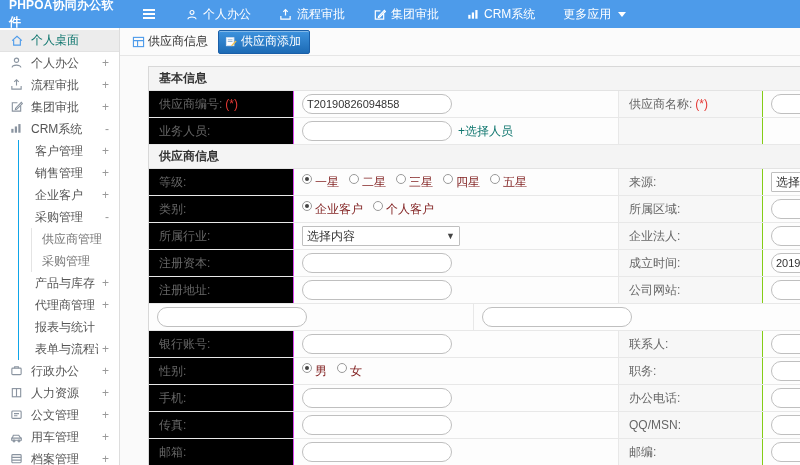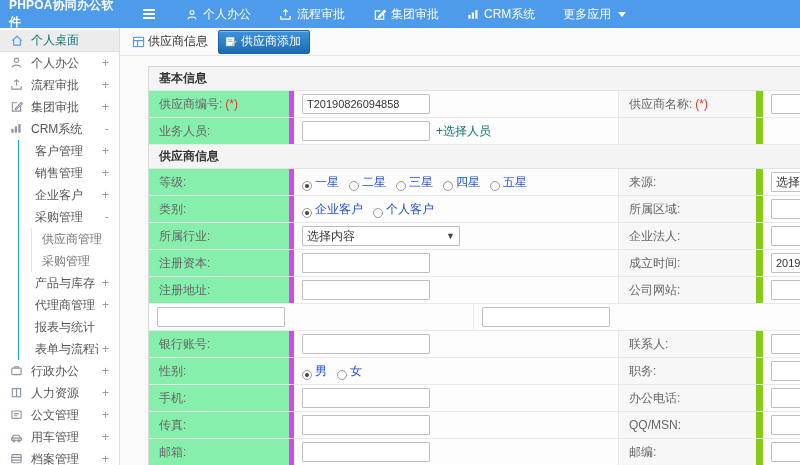--- a/index.html
+++ b/index.html
@@ -40,37 +40,37 @@
   .tab-plain { display:flex; align-items:center; gap:3px; color:#333; cursor:pointer; }
   .tab-plain svg { display:block; }
   .tab-active { display:flex; align-items:center; gap:4px; color:#fff; background:linear-gradient(#3E93DE,#1D6BB5); border:1px solid #1a5fa8; border-radius:2px; padding:2px 8px 3px 6px; cursor:pointer; box-shadow:inset 0 1px 0 rgba(255,255,255,.35); }
   .tab-active svg { display:block; }
 
   
   .panel { position:absolute; left:28px; top:38px; width:930px; border:1px solid #d8d8d8; background:#fdfdfd; }
   .sec-hd { height:24px; line-height:23px; background:#f4f4f4; border-bottom:1px solid #e3e3e3; padding:0 10px; color:#333; font-weight:bold; font-size:12px; }
   .form-row { display:flex; border-bottom:1px solid #e8e8e8; align-items:stretch; }
   .cell { display:flex; align-items:center; }
-  .lbl { width:145px; flex:0 0 145px; background:#86efac; border-right:5px solid #d946ef; padding:0 10px; color:#666;align-items:center; }
+  .lbl { width:145px; flex:0 0 145px; background:#000000; border-right:1px solid #d946ef; padding:0 10px; color:#666;align-items:center; }
   .fld { width:325px; flex:0 0 325px; border-right:1px solid #e8e8e8; padding:3px 8px; background:#fdfdfd; }
-  .lbl2 { width:144px; flex:0 0 144px; background:#f7f7f7; border-right:7px solid #84cc16; padding:0 10px; color:#666; }
+  .lbl2 { width:144px; flex:0 0 144px; background:#f7f7f7; border-right:1px solid #84cc16; padding:0 10px; color:#666; }
   .fld2 { flex:1; padding:3px 8px; background:#fdfdfd; }
   .row-b { min-height:27px; }
   .row-s { min-height:26px; }
   .req { color:#E53935; margin-left:3px; }
 
-  input.inp { height:20px; border:1px solid #bfbfbf; background:#fff; padding:0 4px; font-size:11px; font-family:"Liberation Sans","DejaVu Sans",sans-serif; color:#333; width:128px; border-radius:1px; }
+  input.inp { height:20px; border:1px solid #bfbfbf; background:#fff; padding:0 4px; font-size:11px; font-family:"Liberation Sans","DejaVu Sans",sans-serif; color:#333; width:150px; border-radius:10px; }
   .inp-code { width:126px; }
   .inp-staff { width:98px; }
   .link { color:#0f766e; margin-left:6px; cursor:pointer; white-space:nowrap; }
   .select { display:flex; align-items:center; justify-content:space-between; width:158px; height:20px; border:1px solid #bfbfbf; background:#fff; padding:0 4px; color:#333; cursor:pointer; border-radius:1px; }
   .select-arrow { color:#444; font-size:9px; margin-left:4px; }
 
   .radio-group { display:flex; align-items:center; gap:10px; flex-wrap:nowrap; }
-  .radio-opt { display:flex; align-items:flex-end; gap:3px; color:#1d4ed8; cursor:pointer; white-space:nowrap; }
+  .radio-opt { display:flex; align-items:flex-start; gap:3px; color:#7f1d1d; cursor:pointer; white-space:nowrap; }
   .radio { width:10px; height:10px; border:1px solid #9a9a9a; border-radius:50%; background:#fff; position:relative; flex:0 0 10px; }
   .radio.checked::after { content:""; position:absolute; left:2px; top:2px; width:4px; height:4px; border-radius:50%; background:#444; }
 </style>
 </head>
 <body>
 
 <div class="page">
 
   <div class="hdr">
     <div class="hdr-logo">PHPOA协同办公软件</div>

